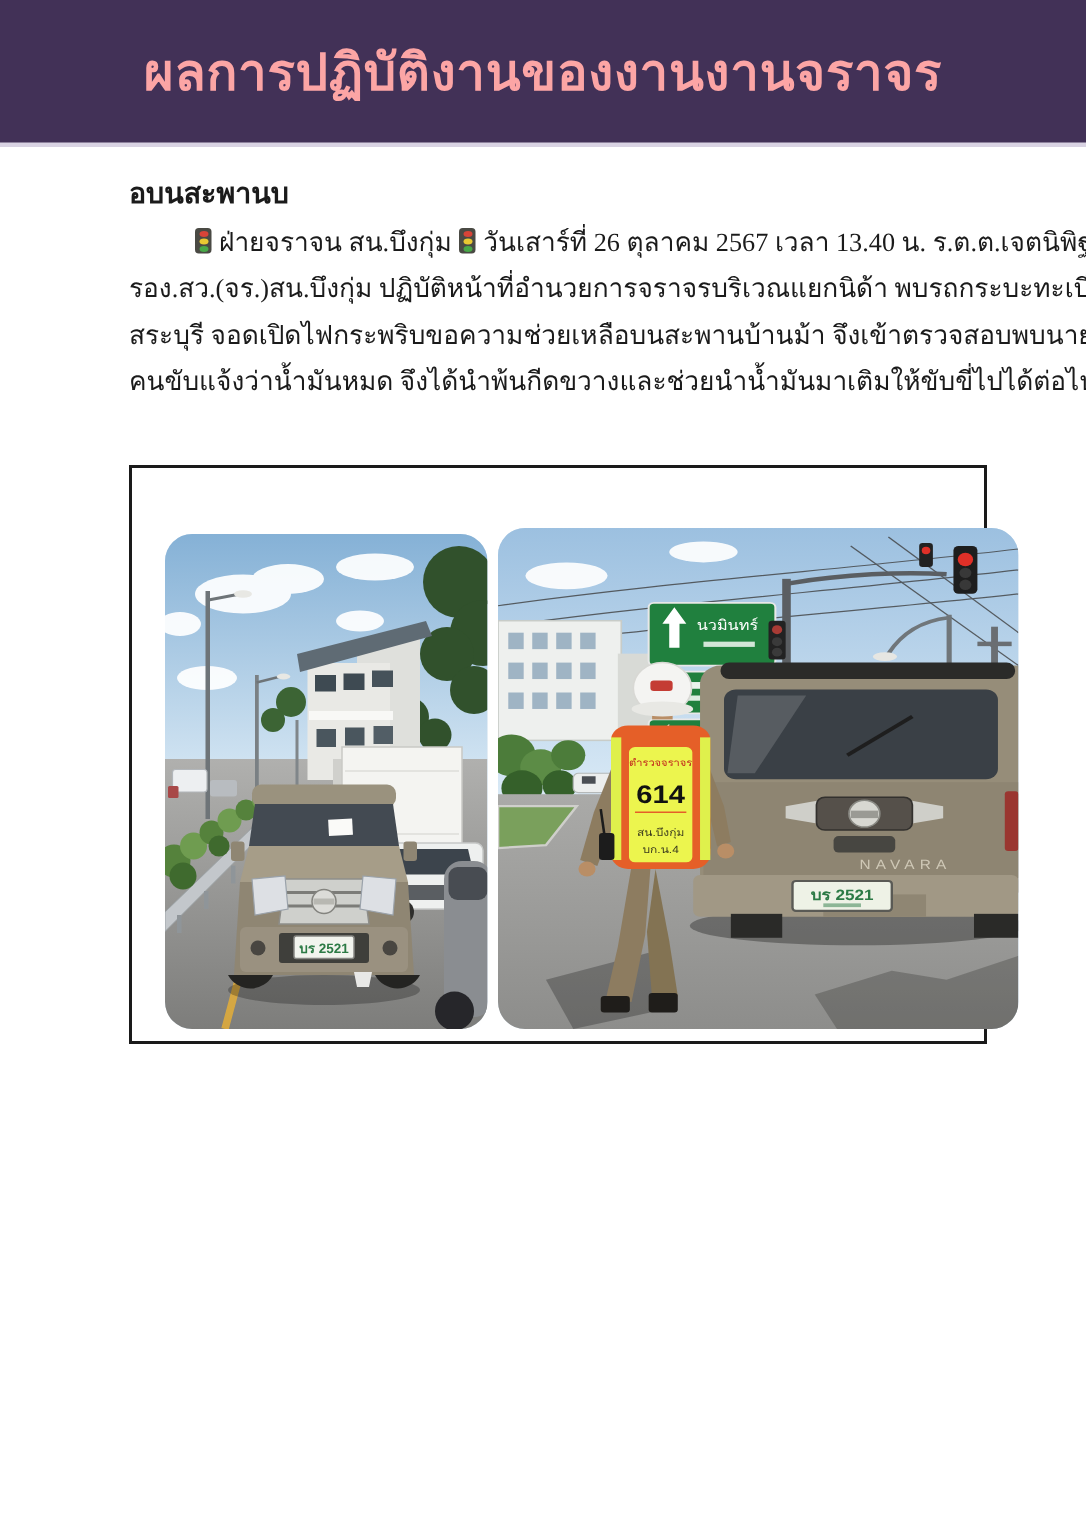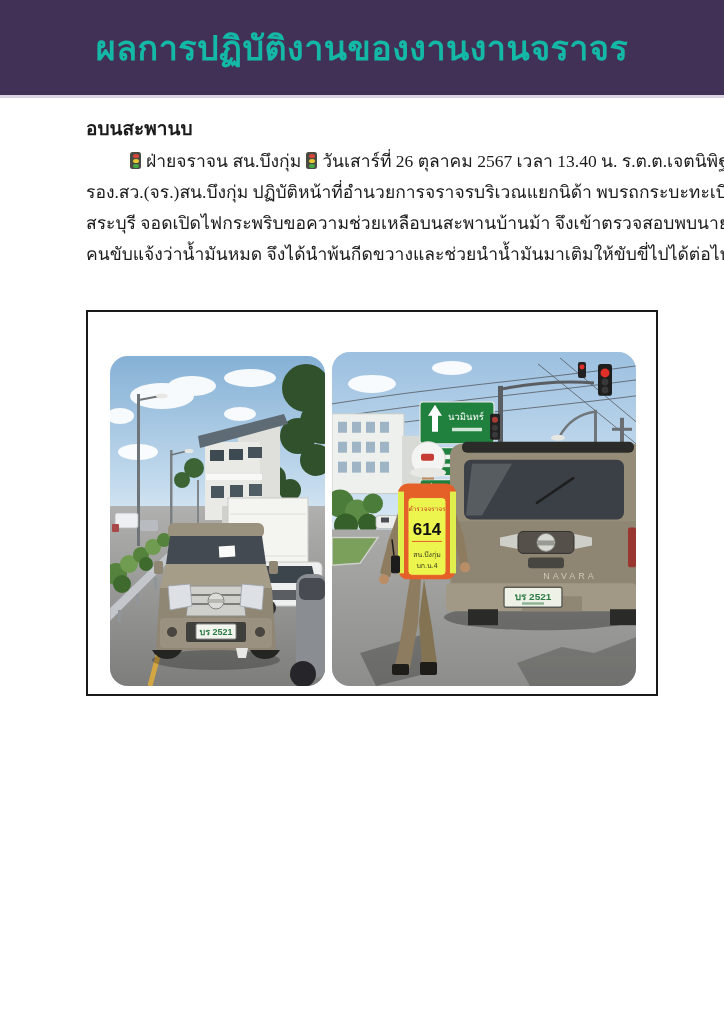--- a/index.html
+++ b/index.html
@@ -2,21 +2,21 @@
 <html><head>
 <meta charset="utf-8">
 <style>
   html,body{margin:0;padding:0;background:#ffffff;}
   .page{position:relative;width:724px;height:1024px;background:#ffffff;overflow:hidden;
         font-family:"Liberation Serif", serif;color:#1b1b1b;}
 
   
   .banner{position:absolute;left:0;top:0;width:724px;height:95px;background:#423157;
           border-bottom:3px solid #d9d3e3;display:flex;align-items:center;justify-content:center;}
-  .banner h1{margin:0;font-size:34px;font-weight:bold;color:#14b8a6;letter-spacing:.5px;}
+  .banner h1{margin:0;font-size:34px;font-weight:bold;color:#fca5a5;letter-spacing:.5px;}
 
   
   .section-heading{position:absolute;left:86px;top:113px;font-size:19px;font-weight:bold;}
   .paragraph{position:absolute;left:86px;top:146px;width:576px;font-size:17.5px;line-height:31px;}
   .para-line{white-space:nowrap;}
   .para-line.indent{padding-left:44px;}
   .seg{margin-right:5px;}
 
   
   .tl-icon{display:inline-block;width:11px;height:17px;background:#4a4a44;border-radius:2.5px;
@@ -24,21 +24,21 @@
   .tl-icon i{display:block;width:6px;height:4px;border-radius:50%;margin:1px auto 0 auto;}
   .tl-icon .red{background:#d84438;margin-top:2px;}
   .tl-icon .yel{background:#e8c832;}
   .tl-icon .grn{background:#48a848;}
 
   
   .photo-box{position:absolute;left:86px;top:310px;width:568px;height:382px;
              border:2px solid #1a1a1a;background:#ffffff;}
   .photo{position:absolute;border-radius:18px;overflow:hidden;background:#cfe0ee;}
   .photo.left{left:22px;top:44px;width:215px;height:330px;}
-  .photo.right{left:244px;top:40px;width:304px;height:334px;}
+  .photo.right{left:244px;top:40px;width:347px;height:334px;}
   .photo svg{display:block;width:100%;height:100%;}
 </style>
 </head>
 <body>
 
 <div class="page">
 
   <div class="banner">
     <h1>ผลการปฏิบัติงานของงานงานจราจร</h1>
   </div>

